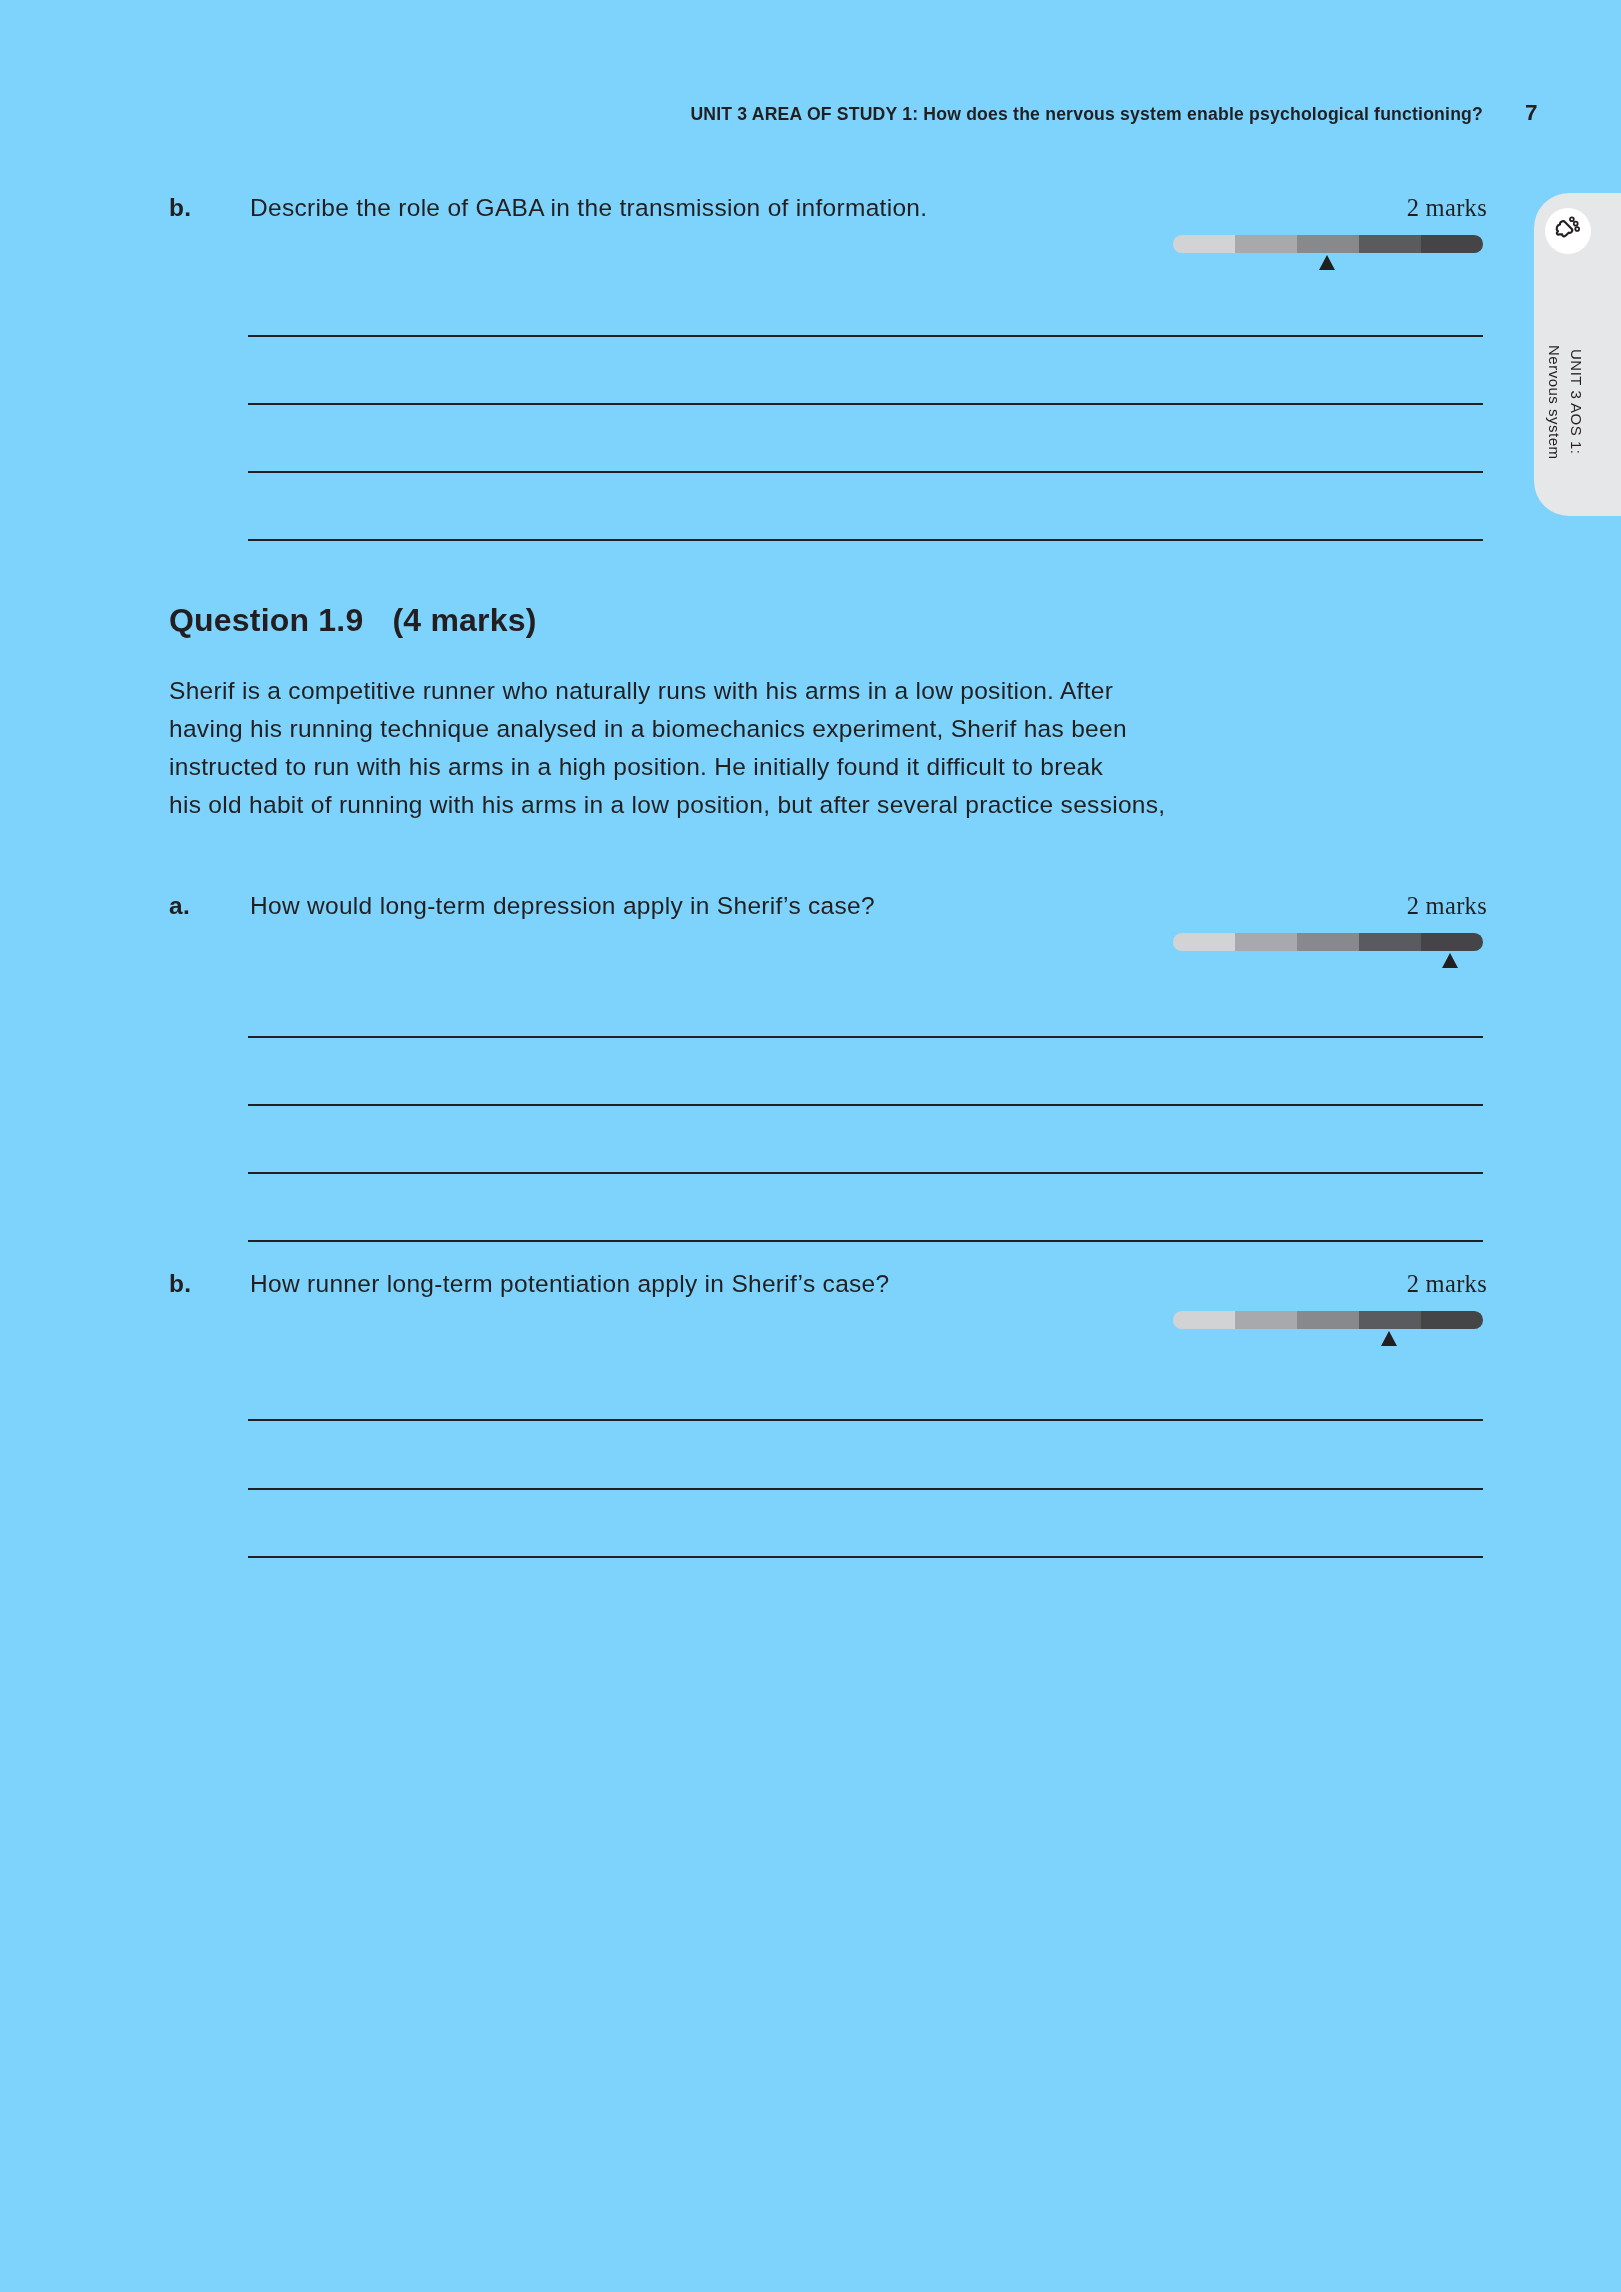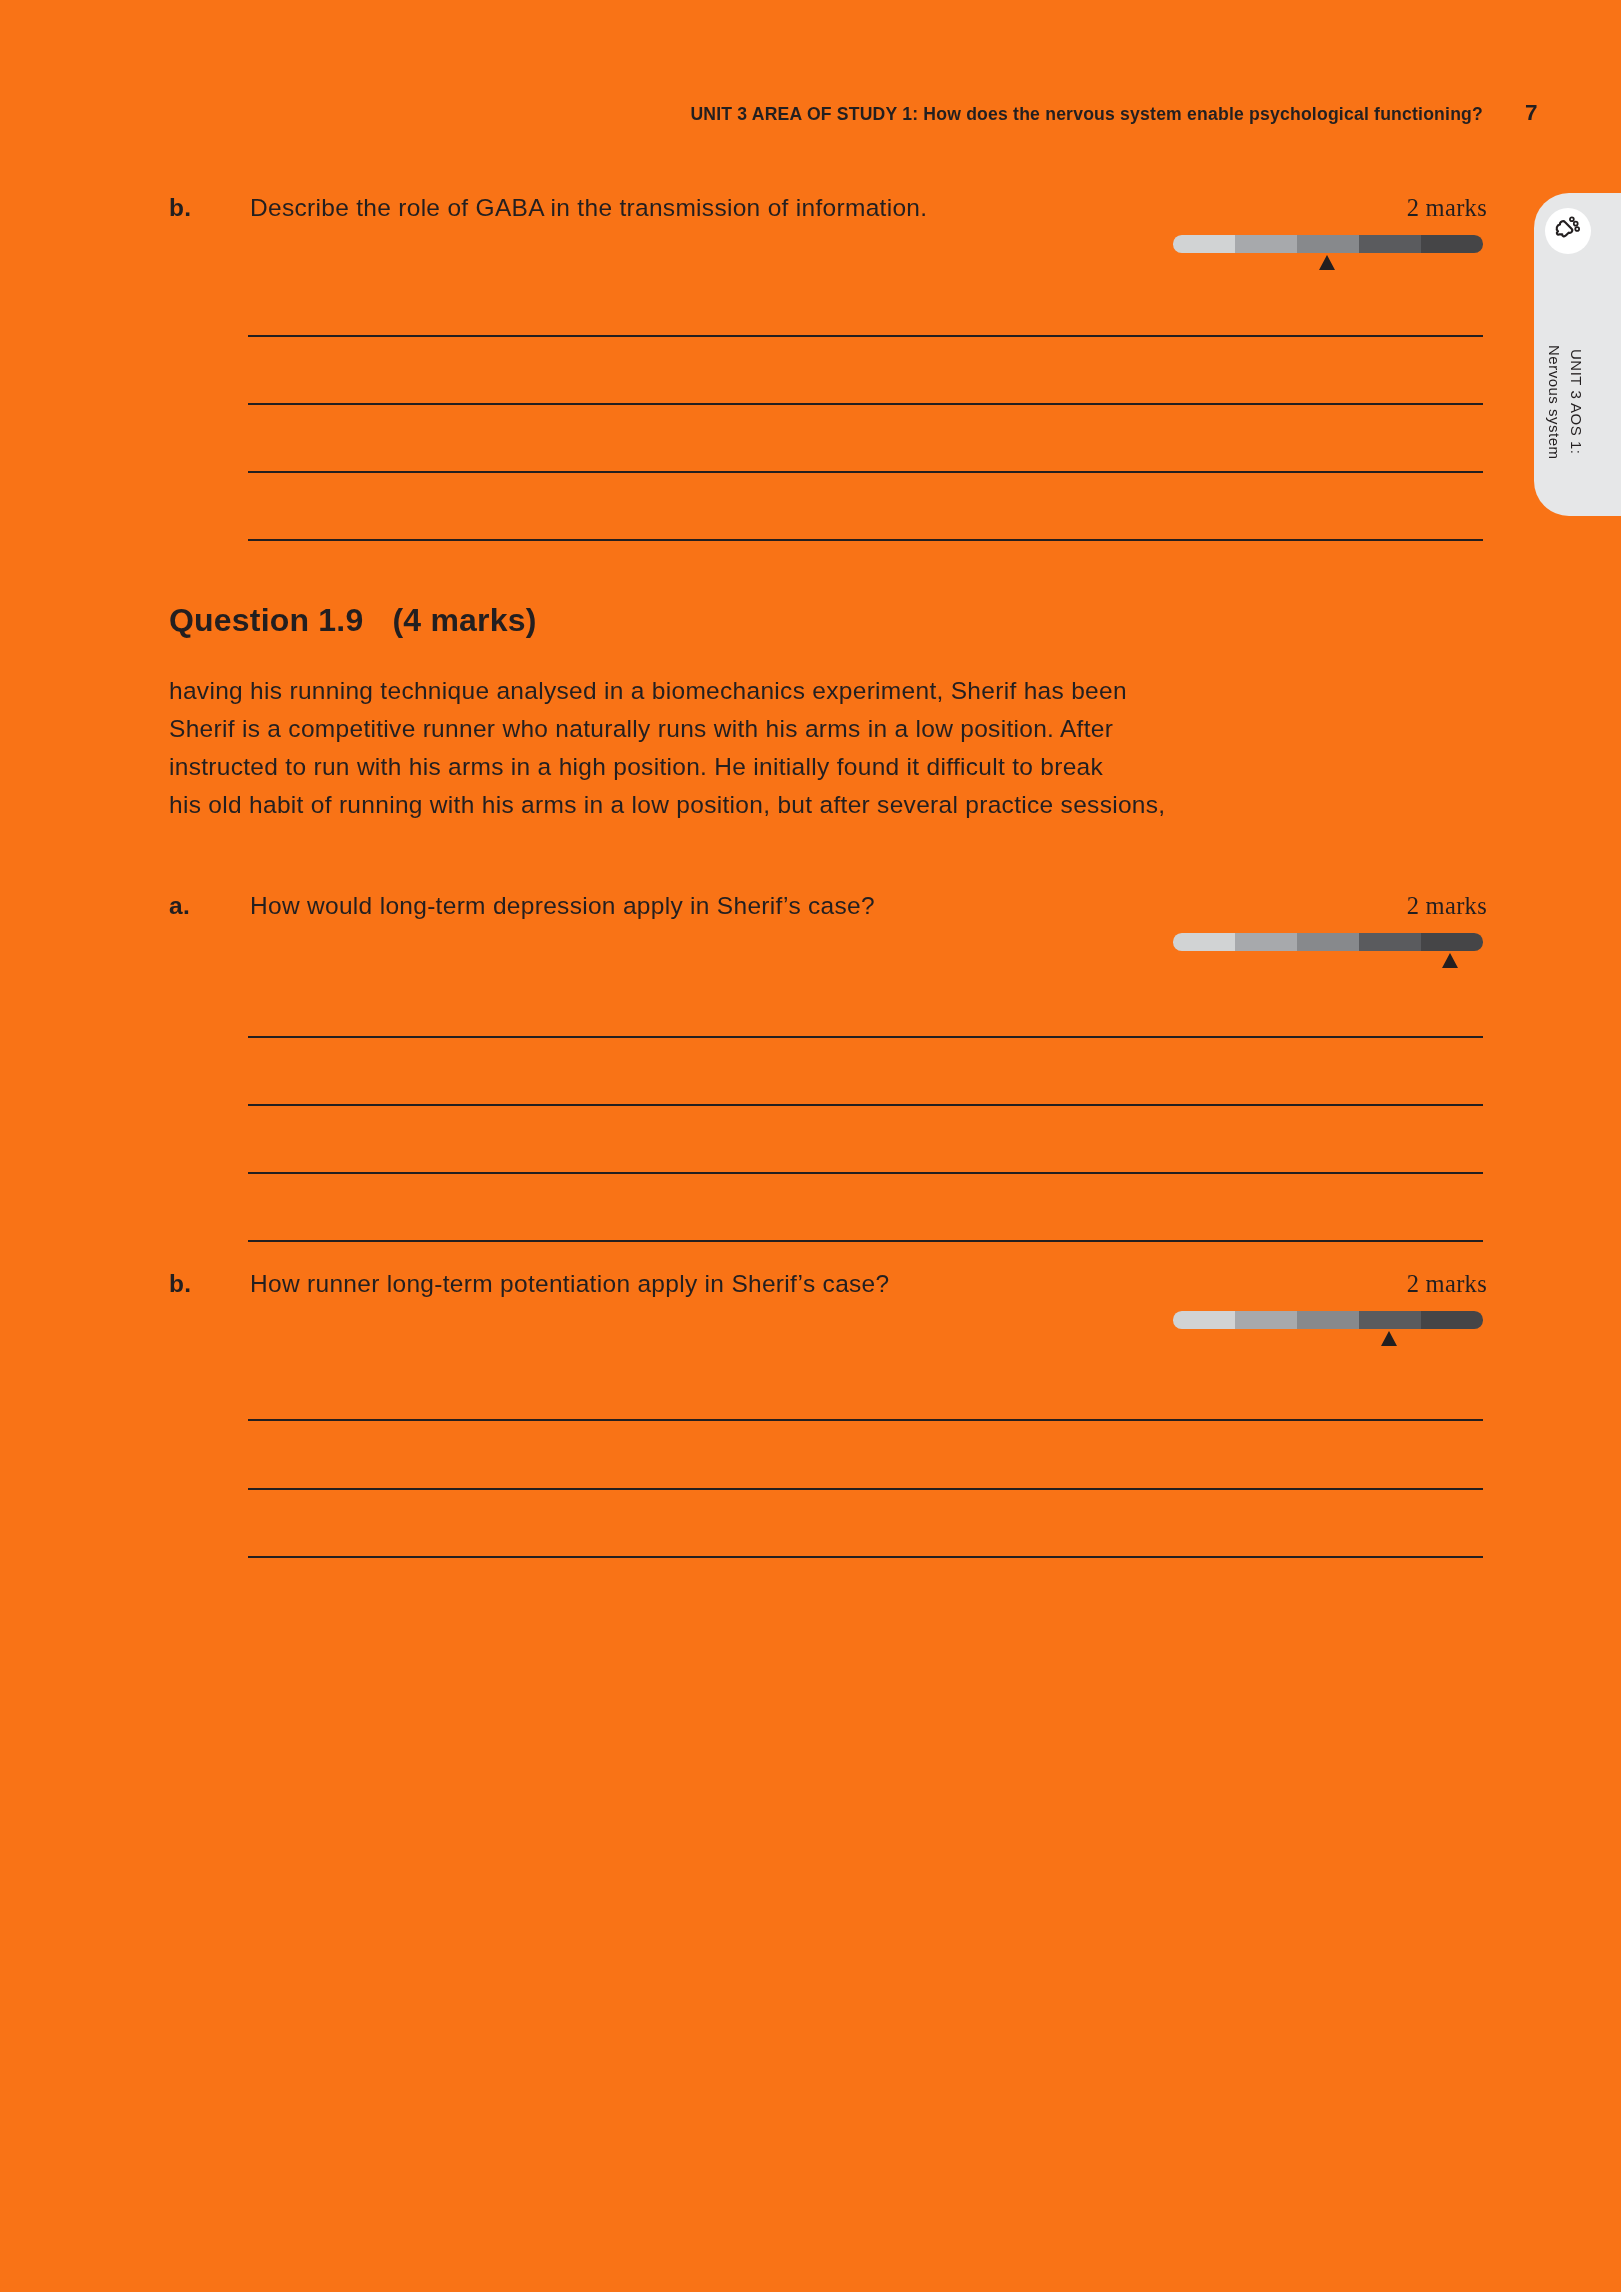--- a/index.html
+++ b/index.html
@@ -1,19 +1,19 @@
 <!DOCTYPE html>
 <html><head>
 <meta charset="utf-8">
 <style>
   html,body{margin:0;padding:0;background:#ffffff;}
   .page{
     position:relative;
     width:1621px;height:2293px;
-    background:#f97316;
+    background:#7dd3fc;
     font-family:"Liberation Sans", sans-serif;
     color:#231f20;
     overflow:hidden;
   }
   
   .header-title{
     position:absolute;top:104px;left:0;width:1483px;
     text-align:right;font-size:17.6px;font-weight:700;letter-spacing:0.2px;
     white-space:nowrap;
   }
@@ -94,22 +94,22 @@
   <div class="answer-line" style="top:403px;"></div>
   <div class="answer-line" style="top:471px;"></div>
   <div class="answer-line" style="top:539px;"></div>
 
   <div class="section-heading">
     <span>Question 1.9</span>
     <span>(4 marks)</span>
   </div>
 
   <div class="stimulus">
+    <div class="stim-line">Sherif is a competitive runner who naturally runs with his arms in a low position. After</div>
     <div class="stim-line">having his running technique analysed in a biomechanics experiment, Sherif has been</div>
-    <div class="stim-line">Sherif is a competitive runner who naturally runs with his arms in a low position. After</div>
     <div class="stim-line">instructed to run with his arms in a high position. He initially found it difficult to break</div>
     <div class="stim-line">his old habit of running with his arms in a low position, but after several practice sessions,</div>
   </div>
 
   <div class="q-label" style="top:892px;">a.</div>
   <div class="q-text" style="top:892px;">How would long-term depression apply in Sherif’s case?</div>
   <div class="q-marks" style="top:892px;">2 marks</div>
   <div class="difficulty" style="top:933px;">
     <div class="difficulty-bar">
         <div class="seg" style="background: rgb(209, 211, 212);"></div>

